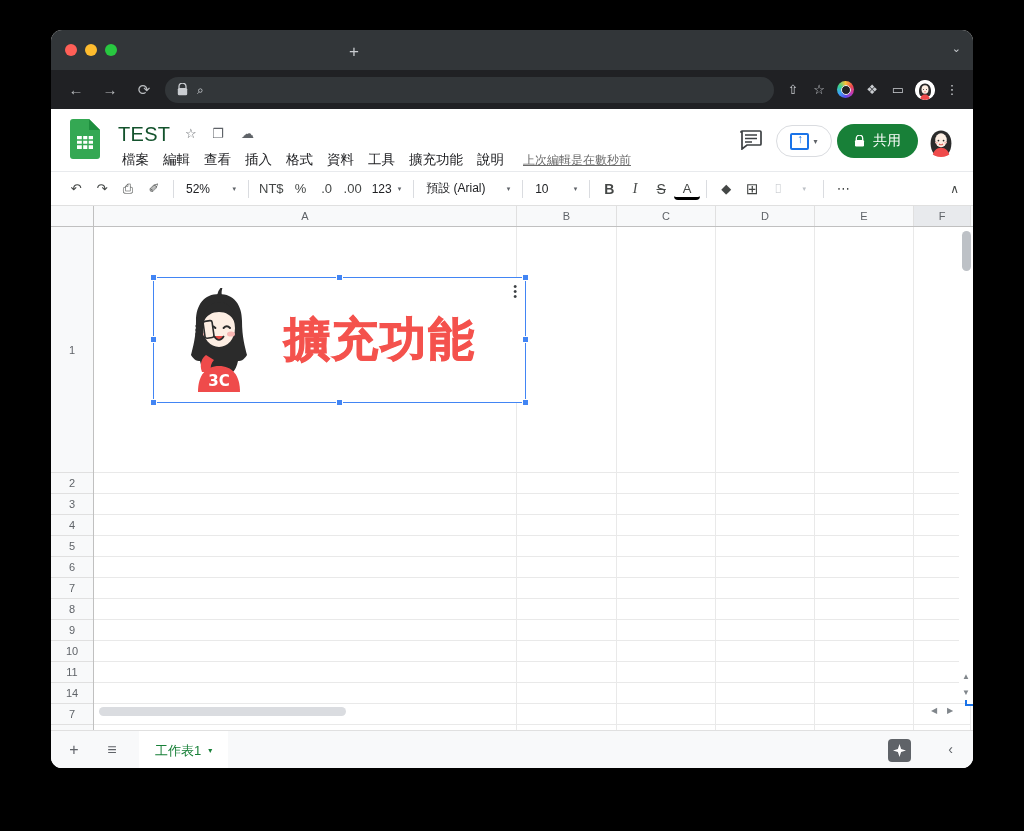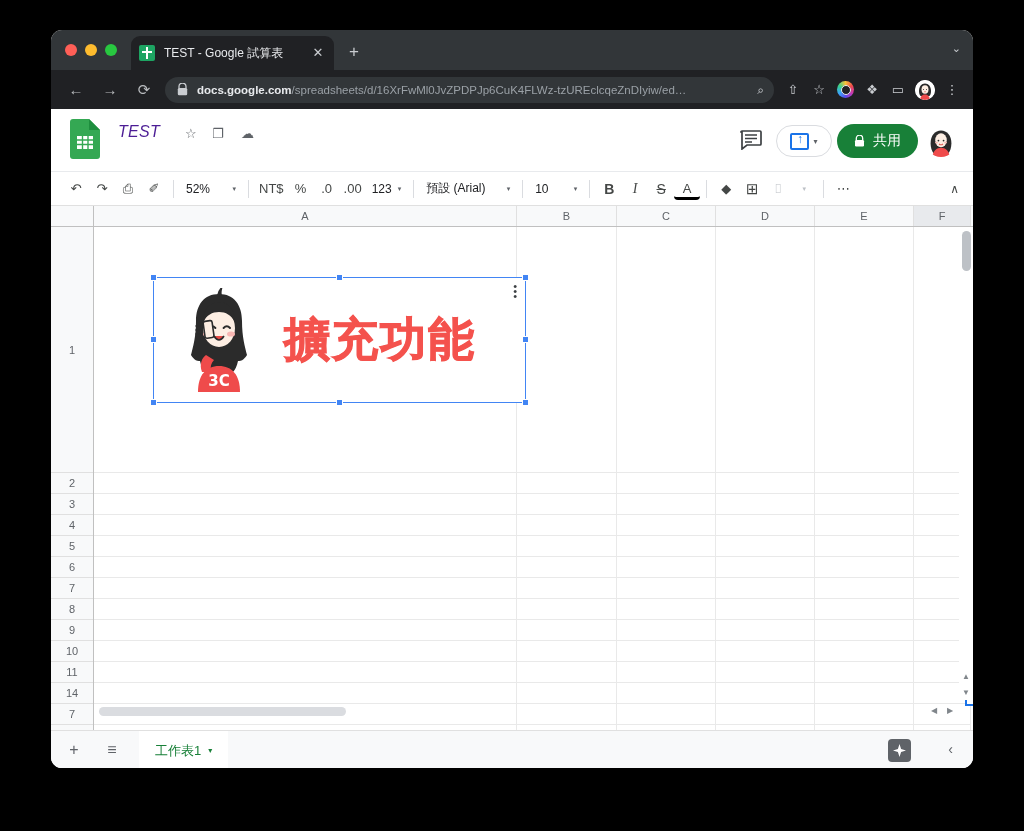--- a/index.html
+++ b/index.html
@@ -129,21 +129,21 @@
   
   #docs-header {
     position: relative; height: 62px; background: #fff;
   }
   #sheets-logo {
     position: absolute; left: 19px; top: 10px;
     width: 30px; height: 40px;
   }
   #doc-title {
     position: absolute; left: 67px; top: 14px;
-    font-size: 16px; color: #4c1d95; letter-spacing: .3px; font-style: italic;
+    font-size: 20px; color: #14532d; letter-spacing: .3px;
   }
   .title-icon {
     position: absolute; top: 17px;
     color: #5f6368; font-size: 13px;
   }
   #star-icon     { left: 134px; }
   #move-icon     { left: 161px; }
   #cloud-icon    { left: 190px; }
 
   #menu-bar {
@@ -363,43 +363,35 @@
 
 <div id="browser-window">
 
   <div id="tab-strip">
     <div class="traffic-lights">
       <div class="tl red"></div>
       <div class="tl yellow"></div>
       <div class="tl green"></div>
     </div>
 
-    <div id="browser-tab">
-      <div class="tab-favicon"></div>
-      <div class="tab-title">TEST - Google 試算表</div>
-      <div class="tab-close">✕</div>
-    </div>
 
     <div id="new-tab-button">+</div>
     <div id="tabstrip-chevron">⌄</div>
   </div>
 
   <div id="omnibox-row">
     <div class="nav-btn" id="nav-back">←</div>
     <div class="nav-btn" id="nav-forward">→</div>
     <div class="nav-btn" id="nav-reload">⟳</div>
 
     <div id="omnibox">
       <svg id="lock-icon" viewBox="0 0 11 13">
         <path d="M2 5V3.5a3.5 3.5 0 017 0V5" fill="none" stroke="#c9ccd0" stroke-width="1.3"></path>
         <rect x="0.8" y="5" width="9.4" height="7.2" rx="1.3" fill="#c9ccd0"></rect>
       </svg>
-      <div id="url-text">
-        <b>docs.google.com</b><span>/spreadsheets/d/16XrFwMl0JvZPDPJp6CuK4FLWz-tzUREclcqeZnDIyiw/ed…</span>
-      </div>
       <div id="omnibox-search-icon">⌕</div>
     </div>
 
     <div class="tb-icon">⇧</div>
     <div class="tb-icon">☆</div>
     <div id="ext-colorful"></div>
     <div class="tb-icon">❖</div>
     <div class="tb-icon">▭</div>
     <div id="browser-avatar">
       <svg viewBox="0 0 40 40" width="20" height="20">
@@ -423,20 +415,32 @@
         <path d="M19 0l11 11H19z" fill="#1e8e3e"></path>
         <rect x="7" y="17" width="16" height="13" fill="#fff"></rect>
         <path d="M7 21h16M7 25.5h16M12.5 17v13M18 17v13" stroke="#34a853" stroke-width="1.4"></path>
       </svg>
 
       <div id="doc-title">TEST</div>
       <div class="title-icon" id="star-icon">☆</div>
       <div class="title-icon" id="move-icon">❐</div>
       <div class="title-icon" id="cloud-icon">☁</div>
 
+      <div id="menu-bar">
+        <div class="menu-item">檔案</div>
+        <div class="menu-item">編輯</div>
+        <div class="menu-item">查看</div>
+        <div class="menu-item">插入</div>
+        <div class="menu-item">格式</div>
+        <div class="menu-item">資料</div>
+        <div class="menu-item">工具</div>
+        <div class="menu-item">擴充功能</div>
+        <div class="menu-item">說明</div>
+        <div id="last-edit">上次編輯是在數秒前</div>
+      </div>
 
       <svg id="comment-icon" viewBox="0 0 22 20">
         <path d="M1 2a1 1 0 011-1h18a1 1 0 011 1v12a1 1 0 01-1 1H7l-5 4V2z" fill="none" stroke="#3c4043" stroke-width="1.7"></path>
         <path d="M5 5h12M5 8.5h12M5 12h7" stroke="#3c4043" stroke-width="1.4"></path>
       </svg>
 
       <div id="present-button">
         <div id="present-icon"></div>
         <div id="present-caret">▾</div>
       </div>

